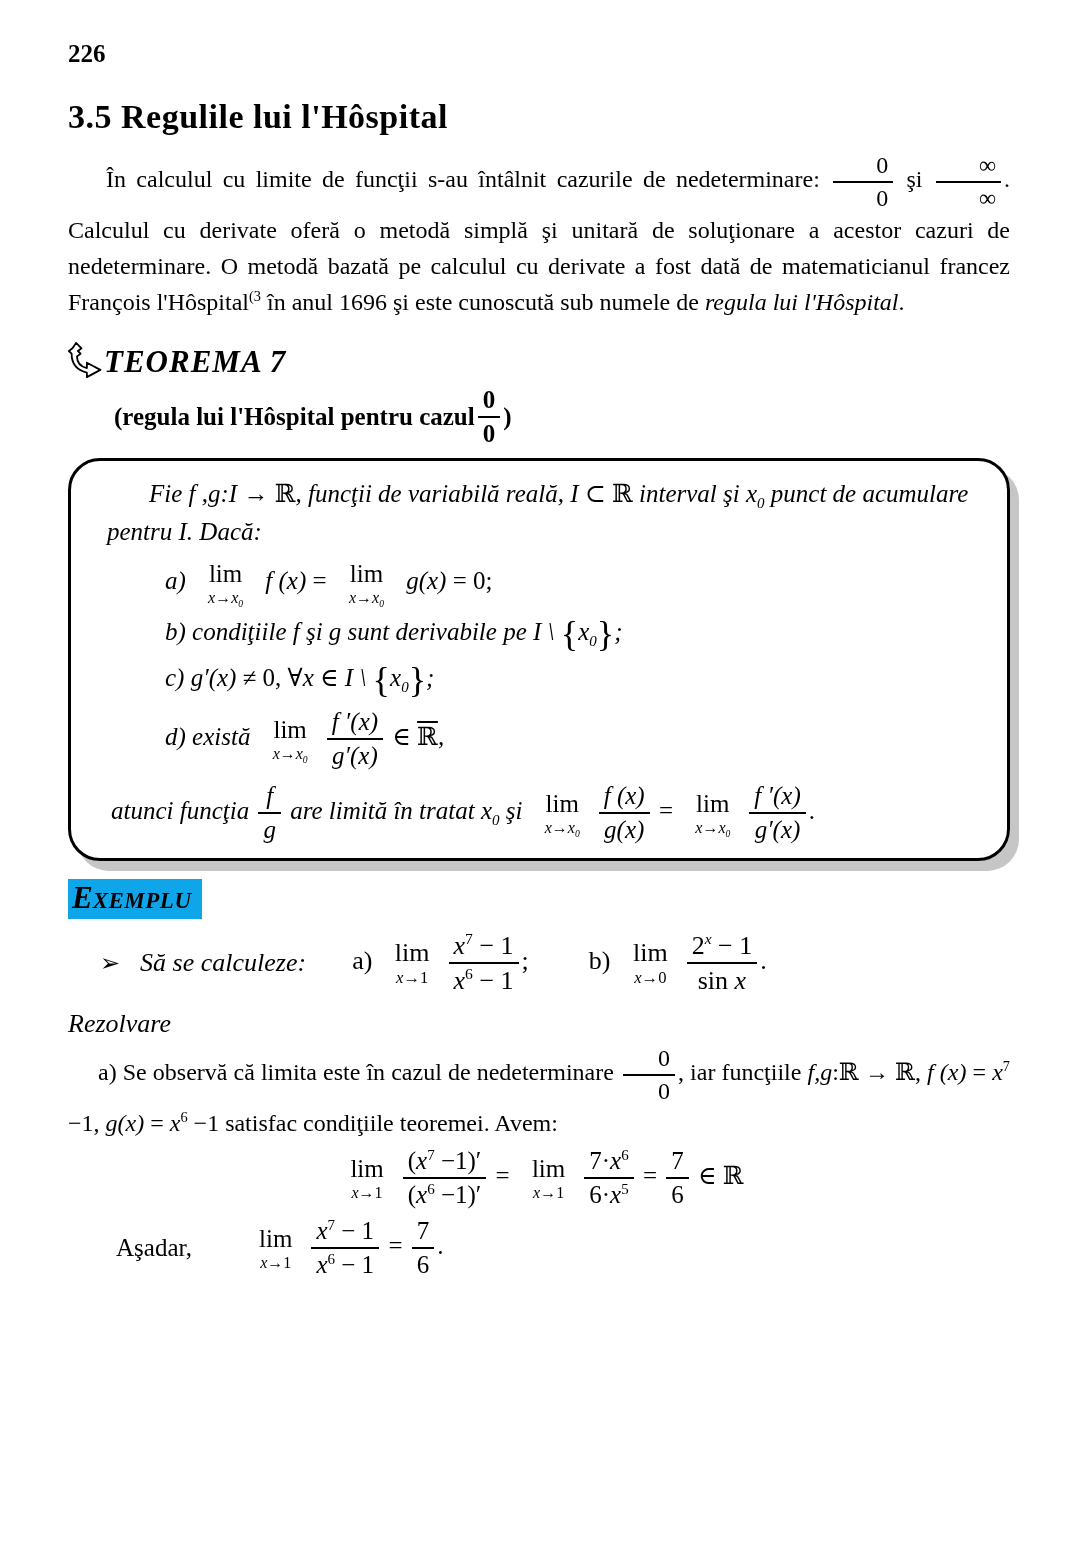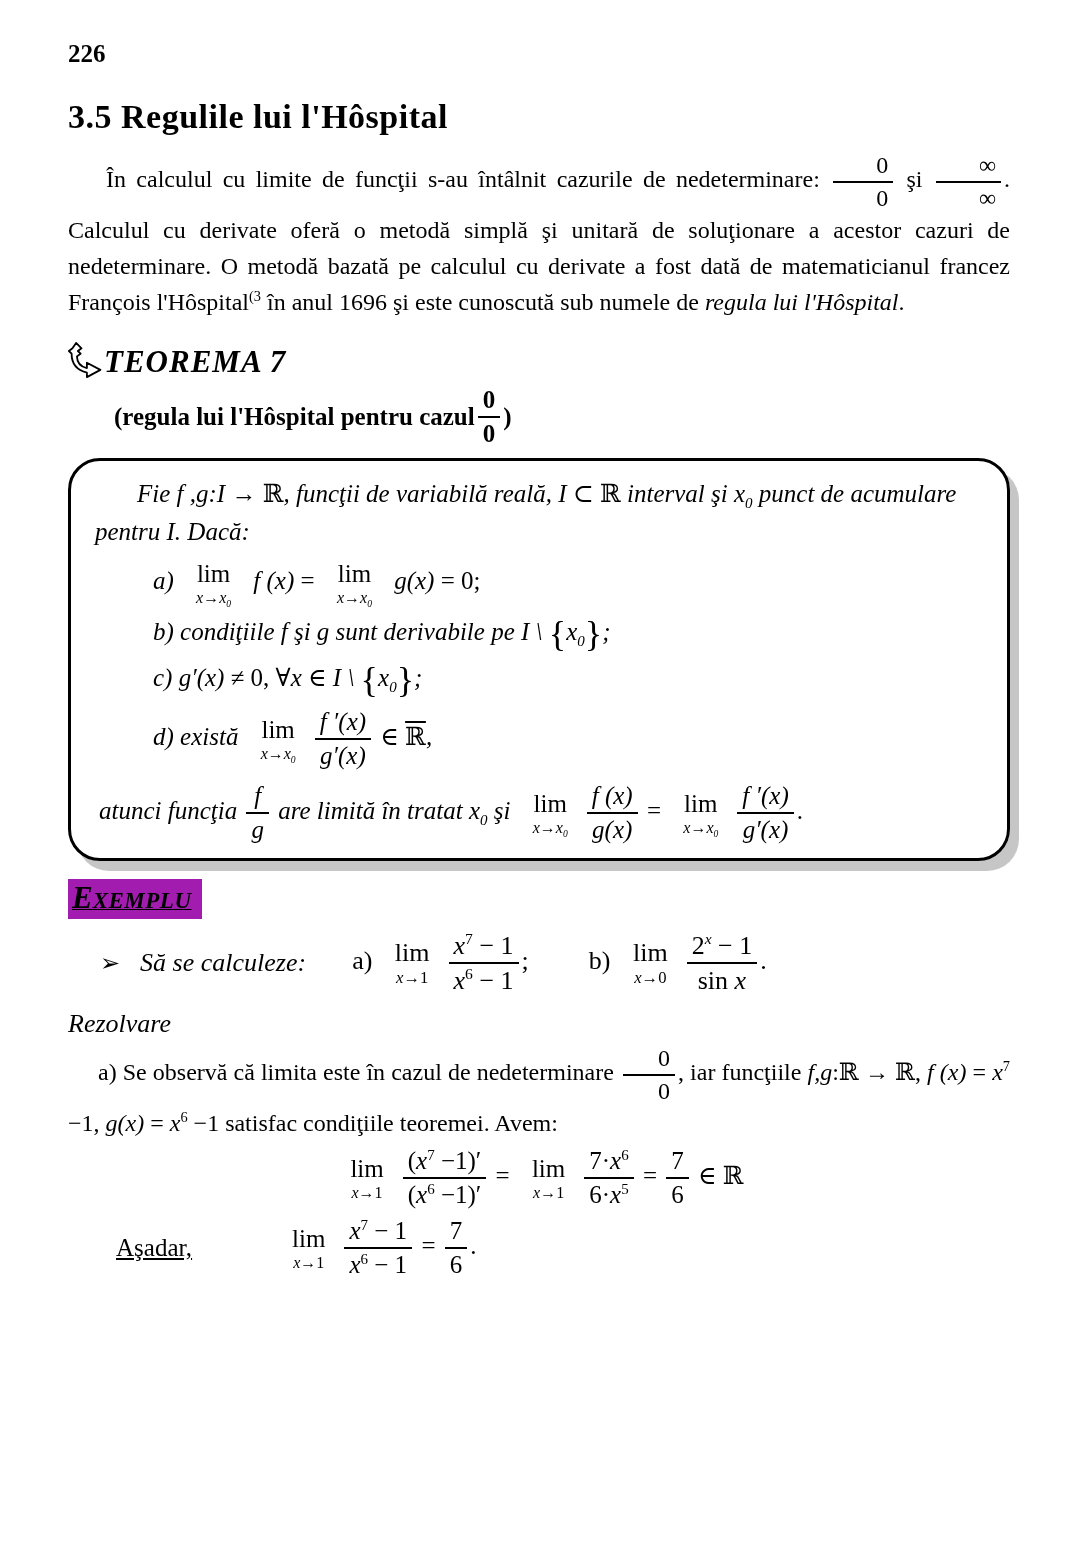--- a/index.html
+++ b/index.html
@@ -15,21 +15,21 @@
 
   p.intro{font-size:24px;line-height:36px;text-align:justify;margin:16px 0 0 0;text-indent:38px;}
 
   .teorema-head{margin:22px 0 0 0;display:flex;align-items:center;}
   .teorema-title{font-size:31px;font-weight:bold;font-style:italic;letter-spacing:1px;}
   .teorema-sub{margin:4px 0 4px 46px;font-size:25px;font-weight:bold;display:flex;align-items:center;}
 
   .theorem-box{
     margin:10px 0 0 0;border:3px solid #000;border-radius:32px;
     box-shadow:9px 10px 0 #c6c6c6;
-    padding:14px 24px 12px 24px;font-size:25px;font-style:italic;
+    padding:14px 24px 12px 36px;font-size:25px;font-style:italic;
   }
   .theorem-box .boxp{margin:0;text-indent:42px;line-height:38px;}
   .theorem-box .item{margin:10px 0 0 58px;line-height:30px;}
   .theorem-box .boxfinal{margin:12px 0 2px 4px;line-height:30px;}
 
   .exemplu{display:inline-block;margin:18px 0 0 0;padding:1px 10px 3px 4px;font-style:italic;font-weight:bold;}
   .exemplu .cap{font-size:31px;}
   .exemplu .rest{font-size:23px;letter-spacing:0.5px;}
 
   .example-line{margin:12px 0 0 32px;display:flex;align-items:center;font-size:26px;}
@@ -37,21 +37,21 @@
   .example-line .lead{font-style:italic;margin-left:20px;}
   .example-line .exa{margin-left:46px;}
   .example-line .exb{margin-left:60px;}
 
   .rezolvare{margin:14px 0 0 0;font-size:26px;font-style:italic;}
 
   p.solution{font-size:24px;line-height:36px;text-align:justify;margin:6px 0 0 0;text-indent:30px;}
 
   .display-eq{margin:6px 0 0 0;text-align:center;font-size:25px;}
   .conclusion{margin:8px 0 0 48px;display:flex;align-items:center;font-size:25px;}
-  .conclusion .cl{margin-right:84px;text-decoration:underline;}
+  .conclusion .cl{margin-right:51px;}
 
   .footnote{margin:14px 0 0 0;font-size:21px;line-height:30px;}
   .footnote-rule{width:362px;border:0;border-top:3px solid #161616;margin:0 0 4px 0;}
   .footnote b{font-weight:bold;}
 
   
   .it{font-style:italic;}
   .rm{font-style:normal;}
   sup{font-size:60%;line-height:0;}
   sub{font-size:60%;line-height:0;}
@@ -108,21 +108,21 @@
         </span><span class="frac"><span class="num"><span class="it">f ′(x)</span></span><span class="den"><span class="it">g′(x)</span></span></span><span class="rm"> ∈ </span><span class="ov">ℝ</span><span class="it">,</span></div>
     <div class="boxfinal"><span class="it">atunci funcţia </span><span class="frac"><span class="num"><span class="it">f</span></span><span class="den"><span class="it">g</span></span></span><span class="it"> are limită în tratat x</span><sub>0</sub><span class="it"> şi  </span><span class="lim">
           <span class="limw">lim</span>
           <span class="limu"><span class="it">x</span><span class="rm">→</span><span class="it">x</span><sub>0</sub></span>
         </span><span class="frac"><span class="num"><span class="it">f (x)</span></span><span class="den"><span class="it">g(x)</span></span></span><span class="rm"> = </span><span class="lim">
           <span class="limw">lim</span>
           <span class="limu"><span class="it">x</span><span class="rm">→</span><span class="it">x</span><sub>0</sub></span>
         </span><span class="frac"><span class="num"><span class="it">f ′(x)</span></span><span class="den"><span class="it">g′(x)</span></span></span><span class="rm">.</span></div>
   </div>
 
-  <div class="exemplu" style="background:#a21caf;text-decoration:underline;"><span class="cap">E</span><span class="rest">XEMPLU</span></div>
+  <div class="exemplu" style="background:#0ea5e9;"><span class="cap">E</span><span class="rest">XEMPLU</span></div>
 
   <div class="example-line">
     <span class="bullet">➢</span>
     <span class="lead">Să se calculeze:</span>
     <span class="exa"><span class="rm">a) </span><span class="lim">
           <span class="limw">lim</span>
           <span class="limu"><span class="it">x</span><span class="rm">→</span><span class="rm">1</span></span>
         </span><span class="frac"><span class="num"><span class="it">x</span><sup>7</sup><span class="rm"> − 1</span></span><span class="den"><span class="it">x</span><sup>6</sup><span class="rm"> − 1</span></span></span><span class="rm">;</span></span>
     <span class="exb"><span class="rm">b) </span><span class="lim">
           <span class="limw">lim</span>

